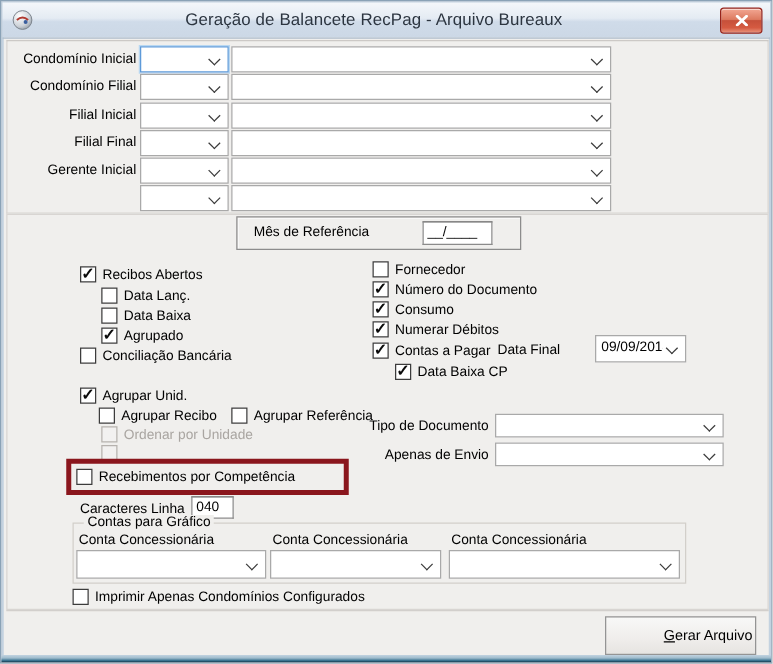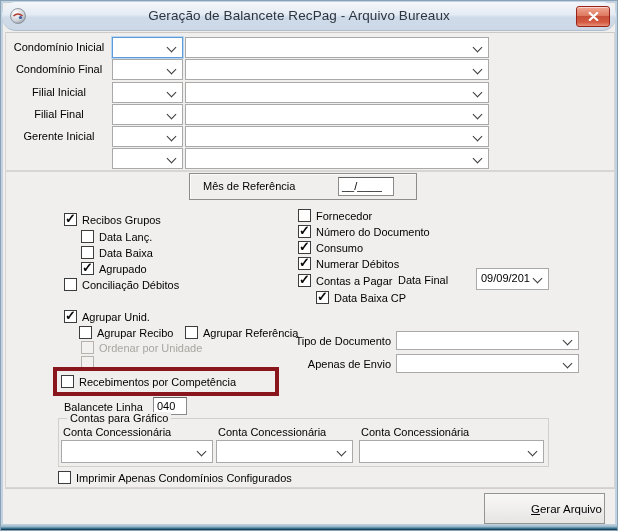--- a/index.html
+++ b/index.html
@@ -16,21 +16,20 @@
   .bottom-edge{
     position:absolute; left:0; right:0; bottom:0; height:6px;
     background:linear-gradient(180deg,#c2d3e0 0%,#9fbccd 40%,#36708e 75%,#0d2a3a 100%);
   }
 
   
   .titlebar{
     position:absolute; left:1px; top:1px; right:1px; height:29px;
     background:linear-gradient(180deg,#f4f7fa 0%,#e4ebf3 45%,#cfdbe9 55%,#ccd8e6 100%);
     border-bottom:1px solid #aebdcb;
-    border-radius:14px;
   }
   .app-icon{ position:absolute; left:7px; top:5px; width:18px; height:18px; }
   .win-title{
     position:absolute; left:40px; right:60px; top:6px; text-align:center;
     font-size:13.5px; color:#2c3540; letter-spacing:.1px;
   }
   .close-btn{
     position:absolute; right:6px; top:4px; width:34px; height:21px;
     border:1px solid #97231a; border-radius:3px;
     background:linear-gradient(180deg,#f2a793 0%,#dd7a60 45%,#c6503a 50%,#d55a41 80%,#e8927a 100%);
@@ -47,21 +46,21 @@
     position:absolute; left:4px; top:170px; width:610px; height:317px;
     border:1px solid #d8d5d2; background:#f0efed;
   }
   .footer-area{
     position:absolute; left:4px; top:487px; width:610px; height:38px;
     border-top:1px solid #d2cfcc;
   }
 
   
   .f-label{
-    position:absolute; left:8px; width:100px; text-align:center; line-height:21px;
+    position:absolute; left:8px; width:100px; text-align:right; line-height:21px;
   }
   .combo{
     position:absolute; background:#fff; border:1px solid #a9a9a9; height:21px;
   }
   .combo .combo-val{ position:absolute; left:4px; top:3px; right:18px; overflow:hidden; white-space:nowrap; }
   .chev{
     position:absolute; right:7px; top:6px; width:7px; height:7px;
     border-right:1.7px solid #3a3a3a; border-bottom:1.7px solid #3a3a3a;
     transform:rotate(45deg);
   }
@@ -146,21 +145,21 @@
   <span class="f-label" style="top:36px">Condomínio Inicial</span>
   <div class="combo focused" style="left:111px;top:36px;width:71px">
       <span class="combo-val"></span>
       <span class="chev"></span>
     </div>
   <div class="combo" style="left:184px;top:36px;width:304px">
       <span class="combo-val"></span>
       <span class="chev"></span>
     </div>
 
-  <span class="f-label" style="top:58px">Condomínio Final</span>
+  <span class="f-label" style="top:58px">Condomínio Filial</span>
   <div class="combo" style="left:111px;top:58px;width:71px">
       <span class="combo-val"></span>
       <span class="chev"></span>
     </div>
   <div class="combo" style="left:184px;top:58px;width:304px">
       <span class="combo-val"></span>
       <span class="chev"></span>
     </div>
 
   <span class="f-label" style="top:81px">Filial Inicial</span>
@@ -205,37 +204,37 @@
   <div class="mid-panel"></div>
 
   <div class="mes-box">
     <span class="mes-label">Mês de Referência</span>
     <span class="input" style="left:148px;top:3px;width:56px;height:19px">__/____</span>
   </div>
 
 
   <div class="cbrow" style="left:63px;top:211px">
     <span class="cb checked"></span>
-    <span class="cb-label">Recibos Grupos</span>
+    <span class="cb-label">Recibos Abertos</span>
   </div>
   <div class="cbrow" style="left:80px;top:228px">
     <span class="cb"></span>
     <span class="cb-label">Data Lanç.</span>
   </div>
   <div class="cbrow" style="left:80px;top:244px">
     <span class="cb"></span>
     <span class="cb-label">Data Baixa</span>
   </div>
   <div class="cbrow" style="left:80px;top:260px">
     <span class="cb checked"></span>
     <span class="cb-label">Agrupado</span>
   </div>
   <div class="cbrow" style="left:63px;top:276px">
     <span class="cb"></span>
-    <span class="cb-label">Conciliação Débitos</span>
+    <span class="cb-label">Conciliação Bancária</span>
   </div>
   <div class="cbrow" style="left:63px;top:308px">
     <span class="cb checked"></span>
     <span class="cb-label">Agrupar Unid.</span>
   </div>
   <div class="cbrow" style="left:78px;top:324px">
     <span class="cb"></span>
     <span class="cb-label">Agrupar Recibo</span>
   </div>
   <div class="cbrow" style="left:184px;top:324px">
@@ -249,21 +248,21 @@
   <div class="cbrow disabled" style="left:80px;top:354px">
     <span class="cb"></span>
   </div>
 
   <div class="hl-box"></div>
   <div class="cbrow" style="left:60px;top:373px;z-index:5">
     <span class="cb"></span>
     <span class="cb-label">Recebimentos por Competência</span>
   </div>
 
-  <span class="static-label" style="left:63px;top:400px">Balancete Linha</span>
+  <span class="static-label" style="left:63px;top:400px">Caracteres Linha</span>
   <span class="input" style="left:152px;top:396px;width:34px;height:18px">040</span>
 
   <div class="cbrow" style="left:297px;top:207px">
     <span class="cb"></span>
     <span class="cb-label">Fornecedor</span>
   </div>
   <div class="cbrow" style="left:297px;top:223px">
     <span class="cb checked"></span>
     <span class="cb-label">Número do Documento</span>
   </div>

